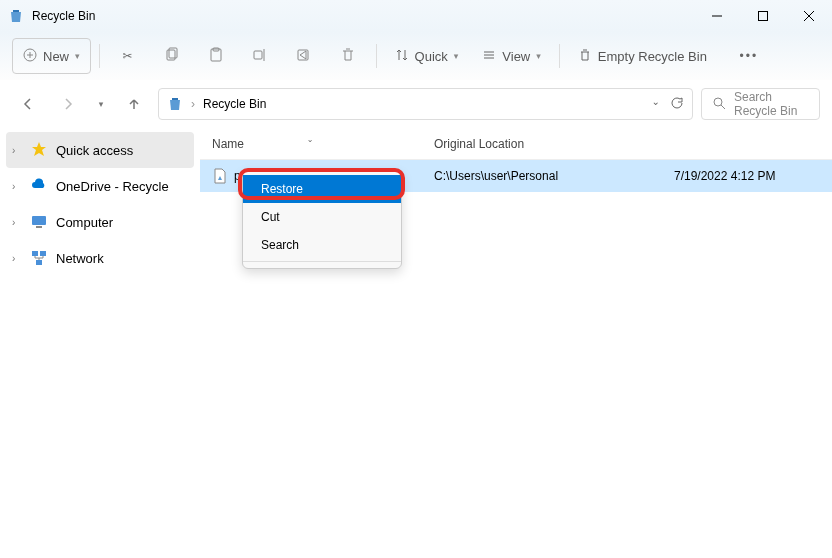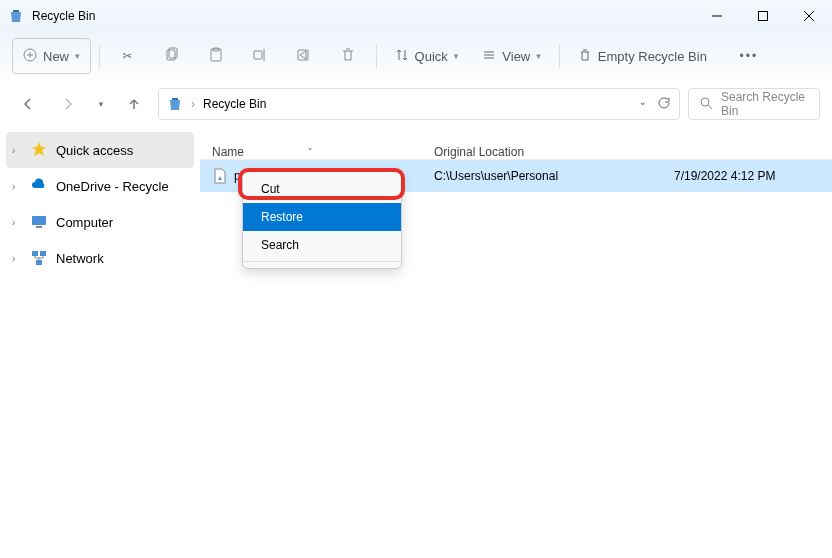--- a/index.html
+++ b/index.html
@@ -17,31 +17,31 @@
     .toolbar-sep { width: 1px; height: 24px; background: #ddd; margin: 0 4px; }
     .new-btn { border: 1px solid #d0d0d0; }
     
     .navbar { height: 48px; display: flex; align-items: center; padding: 0 12px; gap: 8px; }
     .nav-btn { width: 32px; height: 32px; display: flex; align-items: center; justify-content: center; color: #777; }
     .addressbar { flex: 1; height: 32px; border: 1px solid #ddd; border-radius: 4px; display: flex; align-items: center; padding: 0 8px; gap: 8px; }
     .addr-icon { width: 16px; height: 16px; }
     .addr-sep { color: #999; }
     .addr-text { font-size: 12px; color: #000; }
     .addr-actions { margin-left: auto; display: flex; gap: 10px; color: #666; }
-    .searchbox { width: 132px; height: 32px; border: 1px solid #ddd; border-radius: 4px; display: flex; align-items: center; padding: 0 10px; gap: 8px; color: #888; font-size: 12px; }
+    .searchbox { width: 119px; height: 32px; border: 1px solid #ddd; border-radius: 4px; display: flex; align-items: center; padding: 0 10px; gap: 8px; color: #888; font-size: 12px; }
     
     .content { display: flex; height: calc(100% - 128px); }
     .sidebar { width: 200px; padding: 4px 6px; background: #fff; }
     .sidebar-item { height: 36px; display: flex; align-items: center; padding: 0 6px; gap: 8px; font-size: 13px; color: #000; border-radius: 4px; }
     .sidebar-item.active { background: #eaeaea; }
     .chev { width: 10px; color: #777; font-size: 10px; }
     .sb-icon { width: 18px; height: 18px; display: flex; align-items: center; justify-content: center; }
     
     .main { flex: 1; display: flex; flex-direction: column; }
-    .col-headers { height: 32px; display: flex; align-items: flex-end; border-bottom: 1px solid #eee; }
+    .col-headers { height: 32px; display: flex; align-items: center; border-bottom: 1px solid #eee; }
     .col-h { padding: 0 12px; font-size: 12px; color: #444; display: flex; align-items: center; gap: 6px; position: relative; }
     .col-name { width: 222px; }
     .col-orig { width: 240px; }
     .col-date { flex: 1; }
     .sort-ind { position: absolute; left: 50%; top: -2px; transform: translateX(-50%); font-size: 8px; color: #666; }
     
     .file-row { height: 32px; display: flex; align-items: center; background: #cce8ff; }
     .file-cell { padding: 0 12px; font-size: 12px; color: #000; display: flex; align-items: center; gap: 6px; }
     .file-icon { width: 16px; height: 16px; }
     
@@ -264,25 +264,25 @@
         <span>C:\Users\user\Personal</span>
       </div>
       <div class="file-cell col-date">
         <span>7/19/2022 4:12 PM</span>
       </div>
     </div>
   </div>
 </div>
 
 <div class="context-menu">
+  <div class="ctx-item highlighted">
+    <span>Restore</span>
+  </div>
   <div class="ctx-item">
     <span>Cut</span>
   </div>
-  <div class="ctx-item highlighted">
-    <span>Restore</span>
-  </div>
   <div class="ctx-item">
     <span>Search</span>
   </div>
   <div class="ctx-sep"></div>
 </div>
 
 <div class="highlight-ring"></div>
 
 </body></html>

